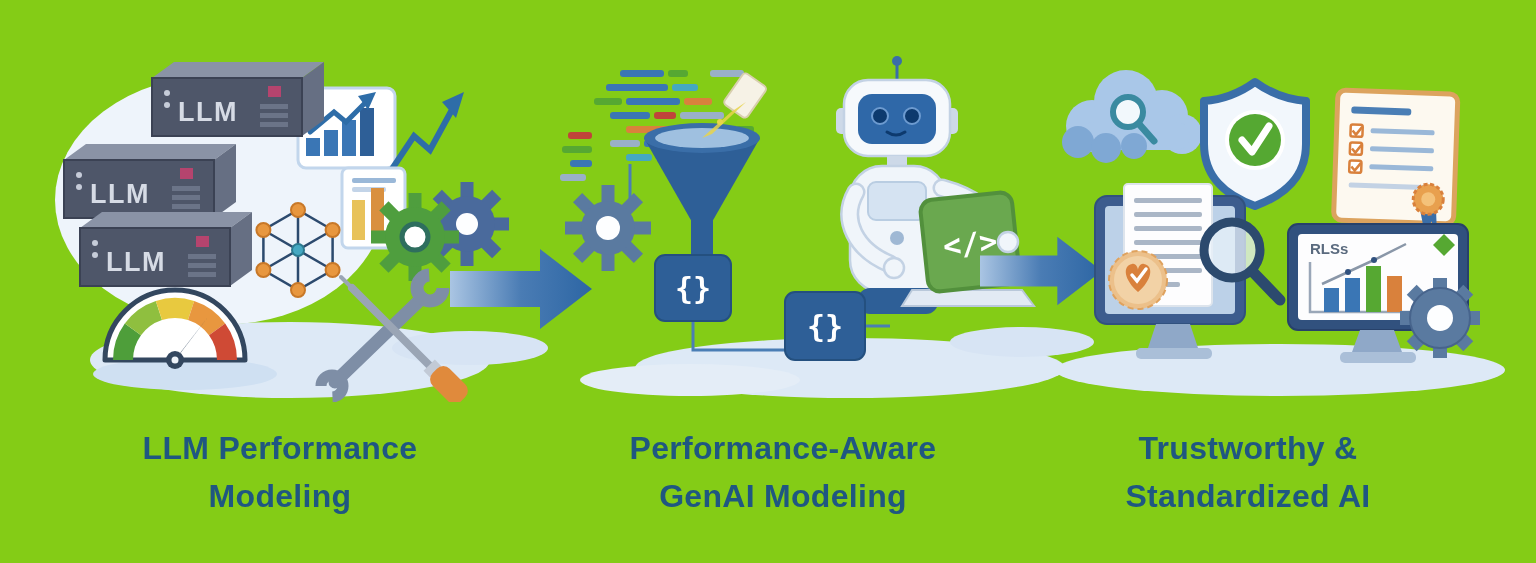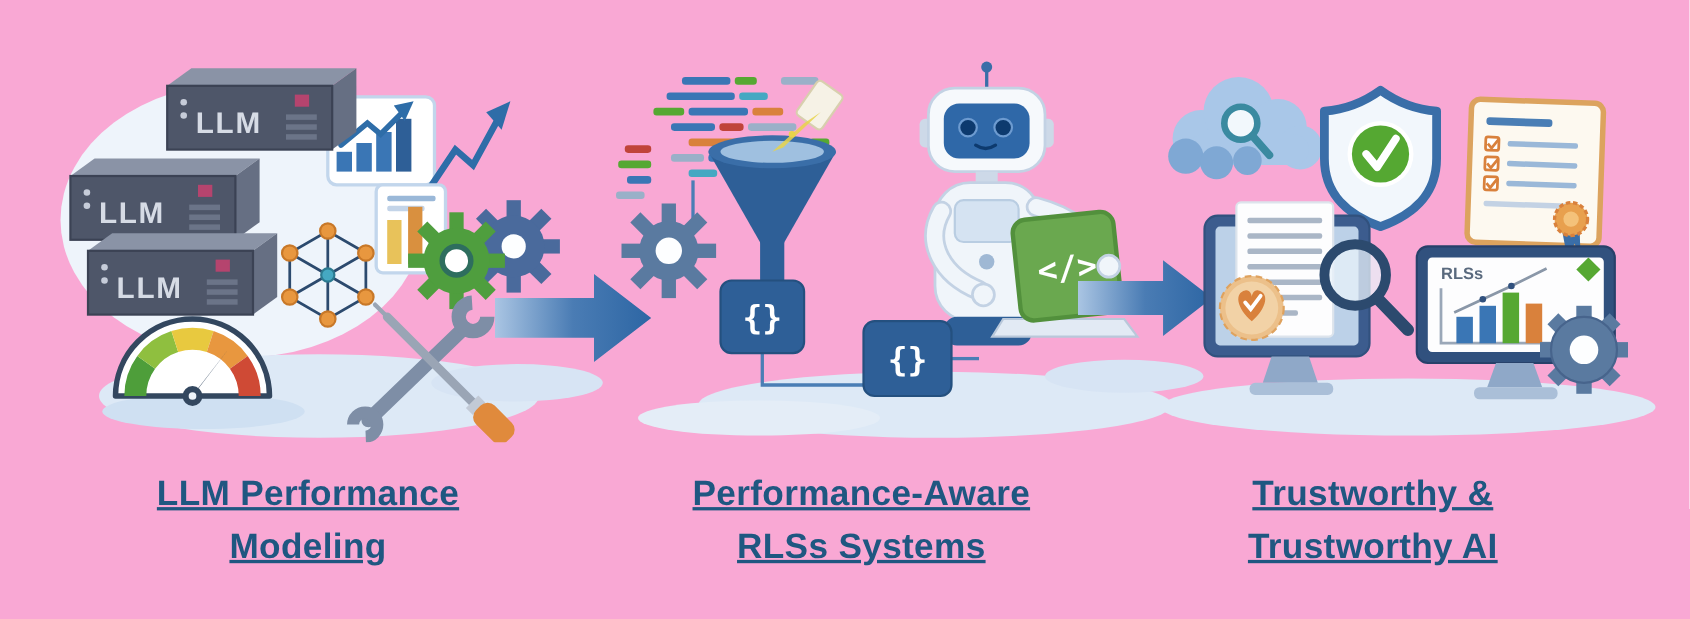--- a/index.html
+++ b/index.html
@@ -1,21 +1,21 @@
 <!DOCTYPE html>
 <html><head>
 <meta charset="utf-8">
 <style>
   * { margin:0; padding:0; box-sizing:border-box; }
   html,body { background:#ffffff; font-family:"Liberation Sans",sans-serif; }
-  .canvas { position:relative; width:1536px; height:563px; background:#f9a8d4; overflow:hidden; }
+  .canvas { position:relative; width:1536px; height:563px; background:#84cc16; overflow:hidden; }
   .illu  { position:absolute; }
   .arrow { position:absolute; }
   .caption { position:absolute; text-align:center; font-weight:bold; font-size:32px;
-             line-height:48px; color:#1f5781; letter-spacing:.3px;text-decoration:underline; }
+             line-height:48px; color:#1f5781; letter-spacing:.3px; }
   .srv-t  { font:bold 27px "Liberation Sans",sans-serif; fill:#d6dbe5; letter-spacing:1.5px; }
   .box-t  { font:bold 30px "DejaVu Sans Mono",monospace; fill:#ffffff; text-anchor:middle; }
   .code-t { font:bold 30px "DejaVu Sans Mono",monospace; fill:#ffffff; text-anchor:middle; }
   .chart-t{ font:bold 15px "Liberation Sans",sans-serif; fill:#5a6a7e; }
 </style>
 </head>
 <body>
 
 <div class="canvas">
 
@@ -379,20 +379,20 @@
       <circle cx="400" cy="280" r="13" fill="#fdfeff"></circle>
     </g>
   </svg>
 
   <div class="caption" style="left:60px;top:424px;width:440px">
     <div>LLM Performance</div>
     <div>Modeling</div>
   </div>
   <div class="caption" style="left:568px;top:424px;width:430px">
     <div>Performance-Aware</div>
-    <div>RLSs Systems</div>
+    <div>GenAI Modeling</div>
   </div>
   <div class="caption" style="left:1028px;top:424px;width:440px">
     <div>Trustworthy &amp;</div>
-    <div>Trustworthy AI</div>
+    <div>Standardized AI</div>
   </div>
 
 </div>
 
 </body></html>

